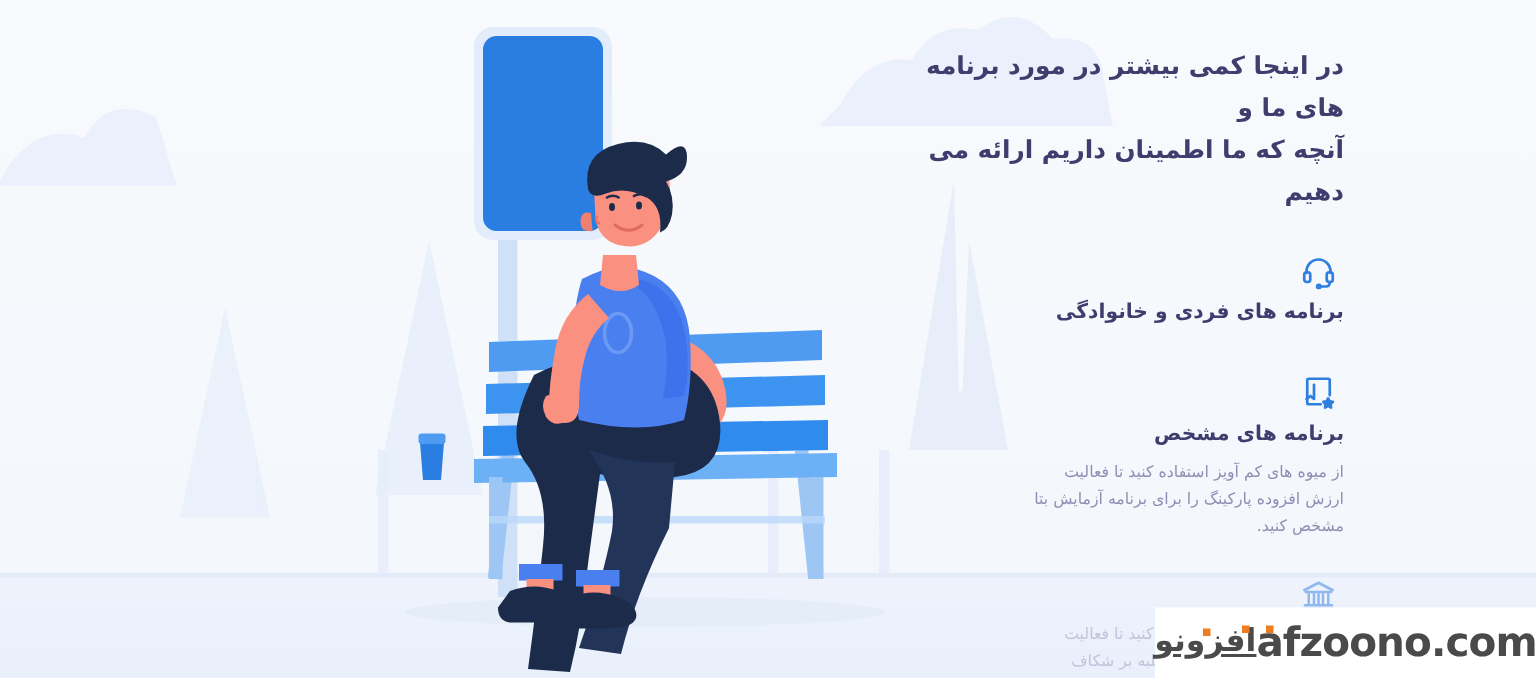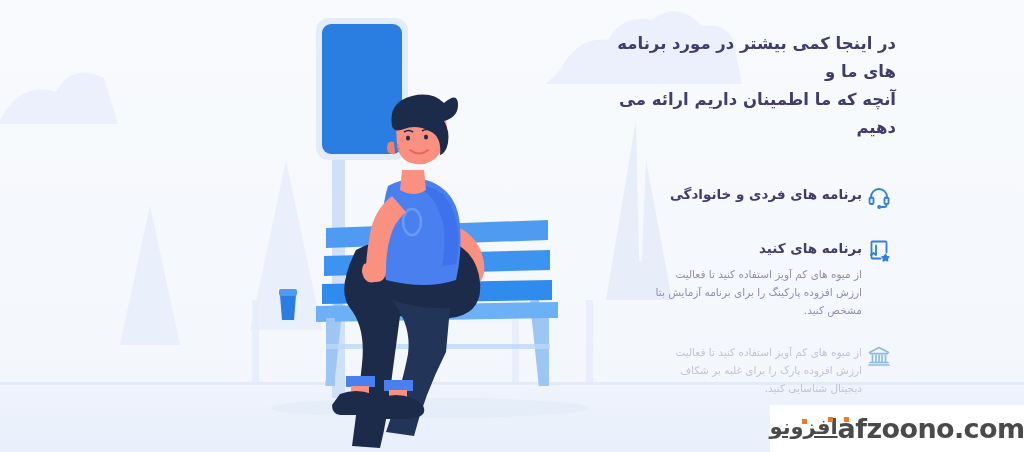--- a/index.html
+++ b/index.html
@@ -31,25 +31,25 @@
     width: 305px;
     direction: rtl;
     text-align: right;
   }
   .headline {
     font-size: 16.5px;
     line-height: 28px;
     color: #3f3d6e;
     font-weight: 600;
     letter-spacing: .1px;
-    margin-bottom: 42px;
+    margin-bottom: 26px;
     white-space: pre-line;
   }
 
-  .feature { position: relative; display: flex; align-items: flex-start; margin-bottom: 24px; }
+  .feature { position: relative; display: flex; flex-direction: column; align-items: flex-start; margin-bottom: 24px; }
   .feature .ficon {
     width: 34px; min-width: 34px; height: 30px;
     display: flex; align-items: flex-start; justify-content: center;
     padding-top: 1px;
   }
   .feature .ftext { flex: 1; padding-left: 6px; }
   .ftitle {
     font-size: 13.5px;
     font-weight: 600;
     color: #3f3d6e;
@@ -243,21 +243,21 @@
 
     <div class="feature">
       <div class="ficon">
         <svg width="24" height="25" viewBox="0 0 24 25" fill="none" stroke="#2f7fe0" stroke-width="1.8" stroke-linecap="round" stroke-linejoin="round">
           <path d="M19.5 13.5V3.5a1 1 0 0 0-1-1h-13a1 1 0 0 0-1 1v15a1 1 0 0 0 1 1h8"></path>
           <path d="M9 6.5v9.5l-2.4-2-2.6 2"></path>
           <path d="M18.4 15.6l1 2 2.2.3-1.6 1.6.4 2.2-2-1.1-2 1.1.4-2.2-1.6-1.6 2.2-.3z" fill="#2f7fe0"></path>
         </svg>
       </div>
       <div class="ftext">
-        <div class="ftitle">برنامه های کنید</div>
+        <div class="ftitle">برنامه های مشخص</div>
         <div class="fdesc">از میوه های کم آویز استفاده کنید تا فعالیت
 ارزش افزوده پارکینگ را برای برنامه آزمایش بتا
 مشخص کنید.</div>
       </div>
     </div>
 
     <div class="feature faded">
       <div class="ficon">
         <svg width="24" height="24" viewBox="0 0 24 24" fill="none" stroke="#8fb8ee" stroke-width="1.7" stroke-linecap="round" stroke-linejoin="round">
           <path d="M2.5 8.5L12 3.5l9.5 5"></path>

